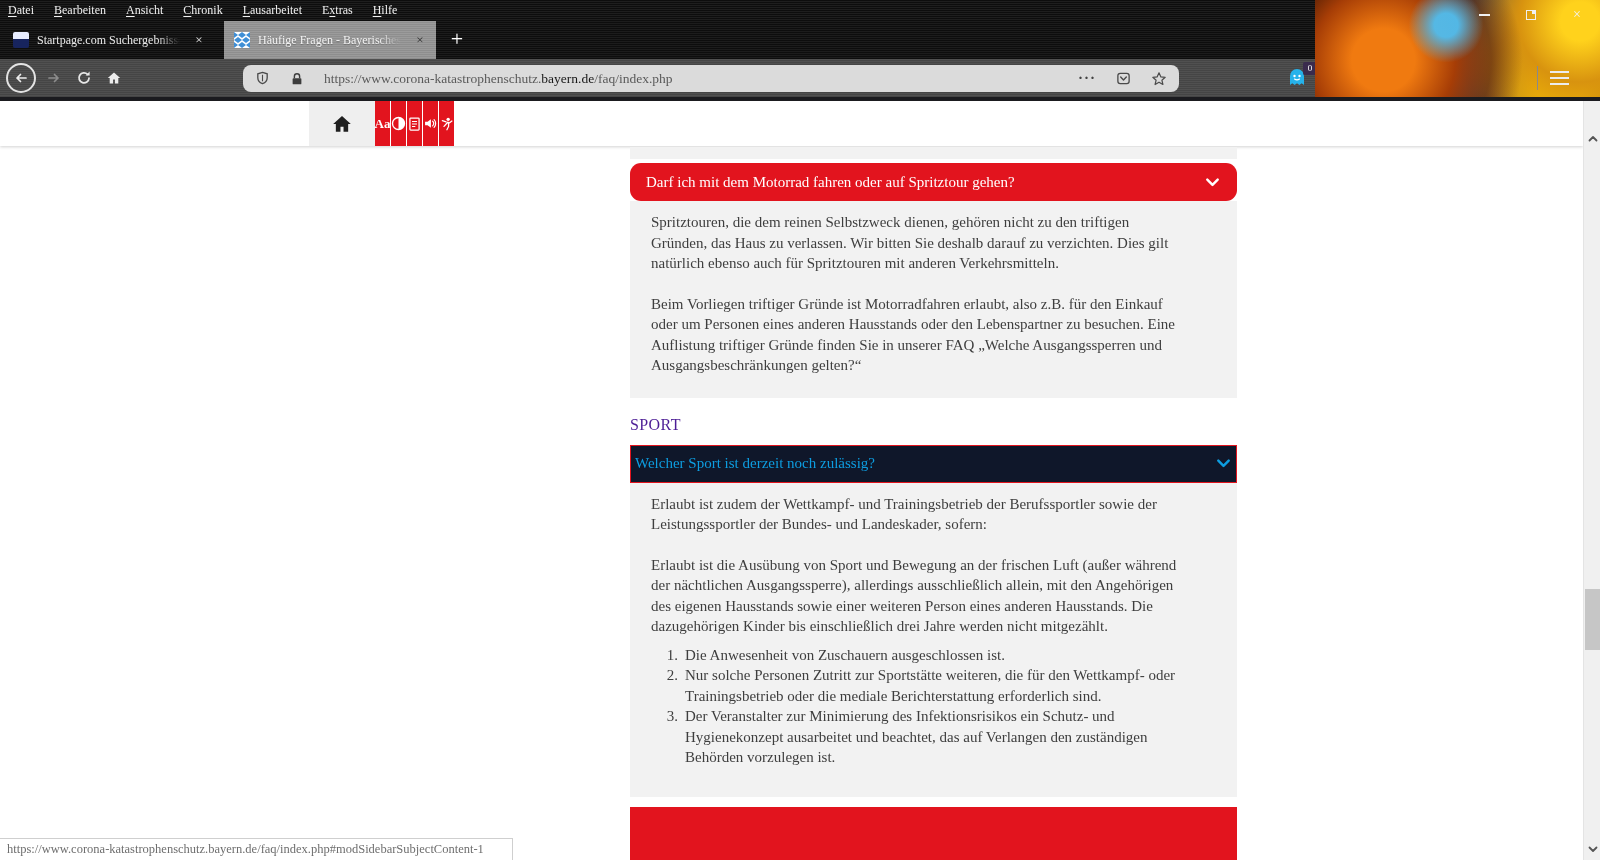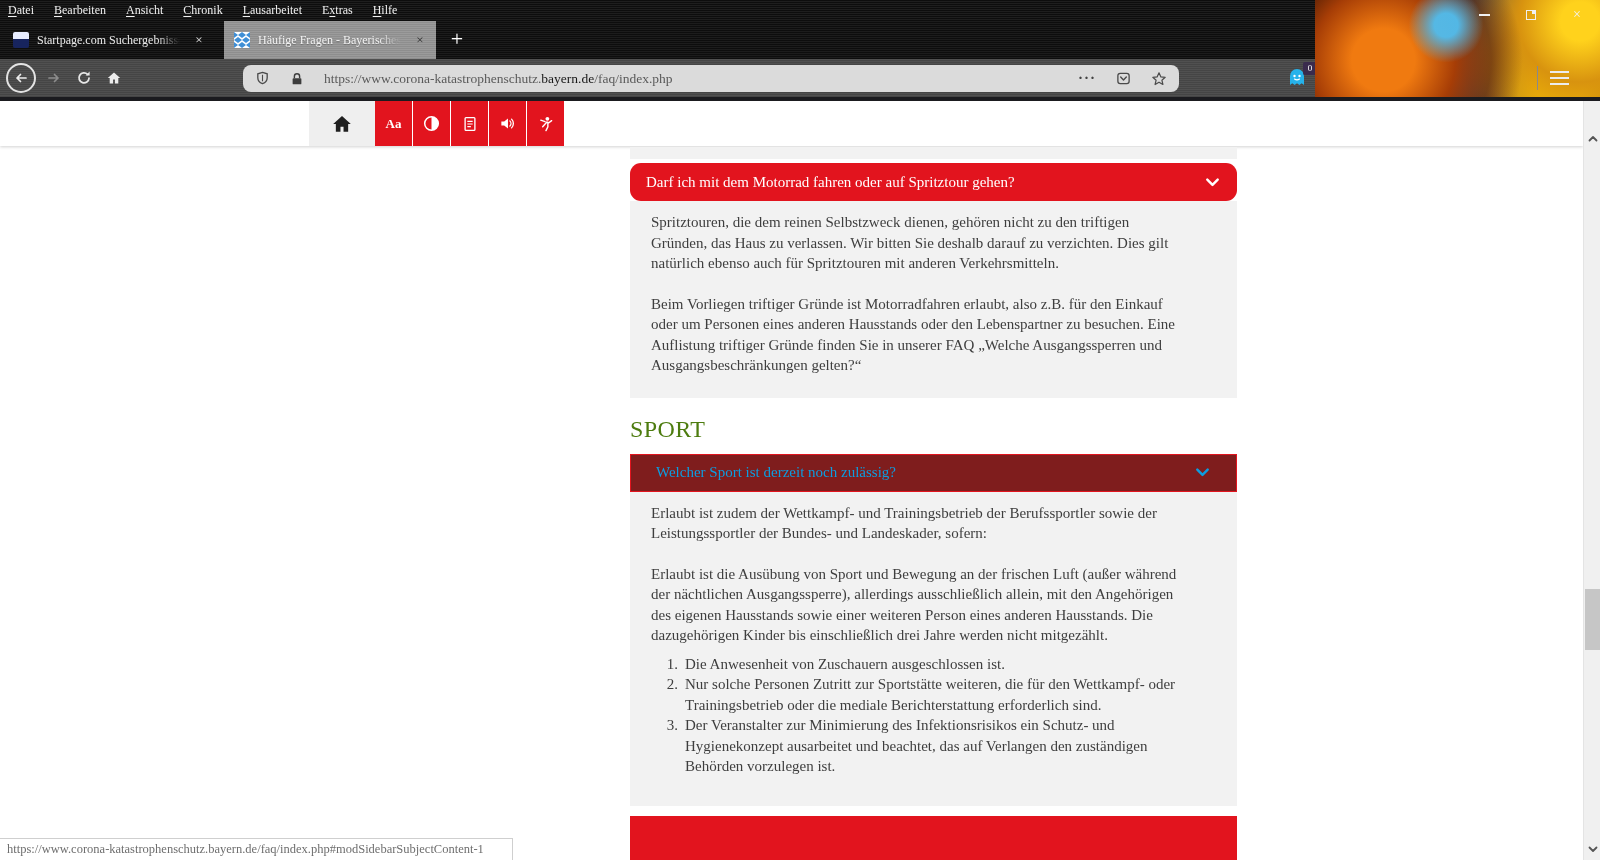--- a/index.html
+++ b/index.html
@@ -92,40 +92,40 @@
   .viewport { position:absolute; left:0; top:101px; width:1600px; height:759px; background:#fff; overflow:hidden; }
   .page-header {
     position:absolute; left:0; top:0; width:1583px; height:45px; background:#fff;
     box-shadow:0 1px 3px rgba(0,0,0,.18);
   }
   .a11y { position:absolute; left:309px; top:0; height:45px; display:flex; }
   .a11y .homebox {
     width:66px; height:45px; background:#efefef; display:flex; align-items:center; justify-content:center; cursor:pointer;
   }
   .a11y .rbtn {
-    width:38px; height:45px; background:var(--red); border-right:1px solid #fff;
+    width:16px; height:45px; background:var(--red); border-right:1px solid #fff;
     display:flex; align-items:center; justify-content:center; color:#fff; cursor:pointer;
     font-weight:bold; font-size:13px;
   }
   .content { position:absolute; left:630px; top:46px; width:607px; }
   .sliver { height:12px; background:#f2f2f2; }
   .qa-red {
     margin-top:4px; background:var(--red); color:#fff; display:flex; align-items:center;
     padding:0 16px; cursor:pointer;
   }
   .qa-red .q { flex:1; font-size:15px; }
   .qa-red.one { height:38px;border-radius:11px; }
   .qa-red.two { margin-top:10px; padding:13px 16px 12px; line-height:21px; min-height:66px; align-items:flex-start; }
   .answer { background:#f2f2f2; padding:11px 50px 22px 21px; font-size:15px; line-height:20.5px; color:#3e3e3e; }
   .answer p + p { margin-top:20px; }
   .answer.a2 { padding-bottom:29px; }
-  .sport-h { margin:18px 0 11px; font-size:24px; font-weight:normal; letter-spacing:.4px; color:#4d7c0f; }
+  .sport-h { margin:18px 0 11px; font-size:16px; font-weight:normal; letter-spacing:.4px; color:#4c1d95; }
   .q-open {
-    height:38px; border:1px solid var(--red); background:#7f1d1d; display:flex; align-items:center;
-    padding:0 25px; cursor:pointer;
+    height:38px; border:1px solid var(--red); background:#0f172a; display:flex; align-items:center;
+    padding:0 4px; cursor:pointer;
   }
   .q-open .q { flex:1; font-size:15px; color:var(--blue); }
   .olist { margin-top:8px; }
   .li { display:flex; }
   .li .num { width:27px; text-align:right; margin-right:7px; flex:0 0 27px; }
   .li .txt { flex:1; padding-right:10px; }
   
   .sbar { position:absolute; left:1583px; top:0; width:17px; height:759px; background:#f0f0f0; border-left:1px solid #e4e4e4; }
   .sbtn { position:absolute; left:0; width:17px; height:16px; display:flex; align-items:center; justify-content:center; cursor:pointer; }
   .sb-up { top:30px; } .sb-down { top:740px; }

